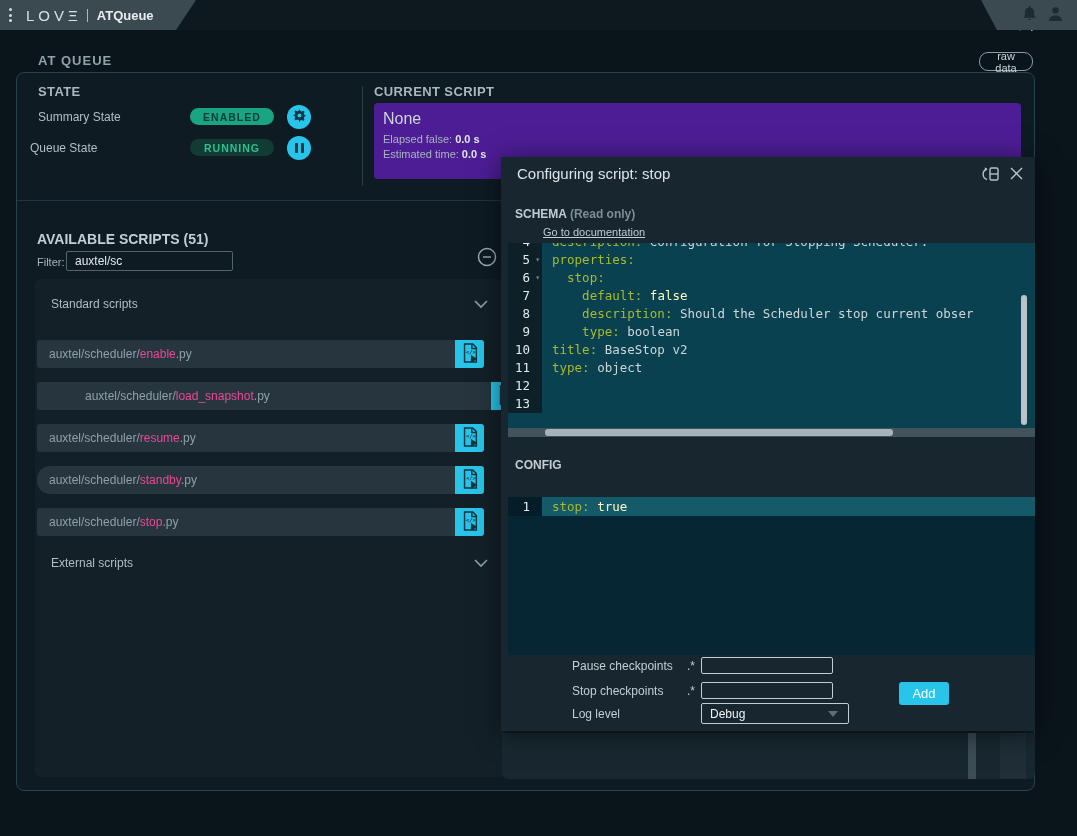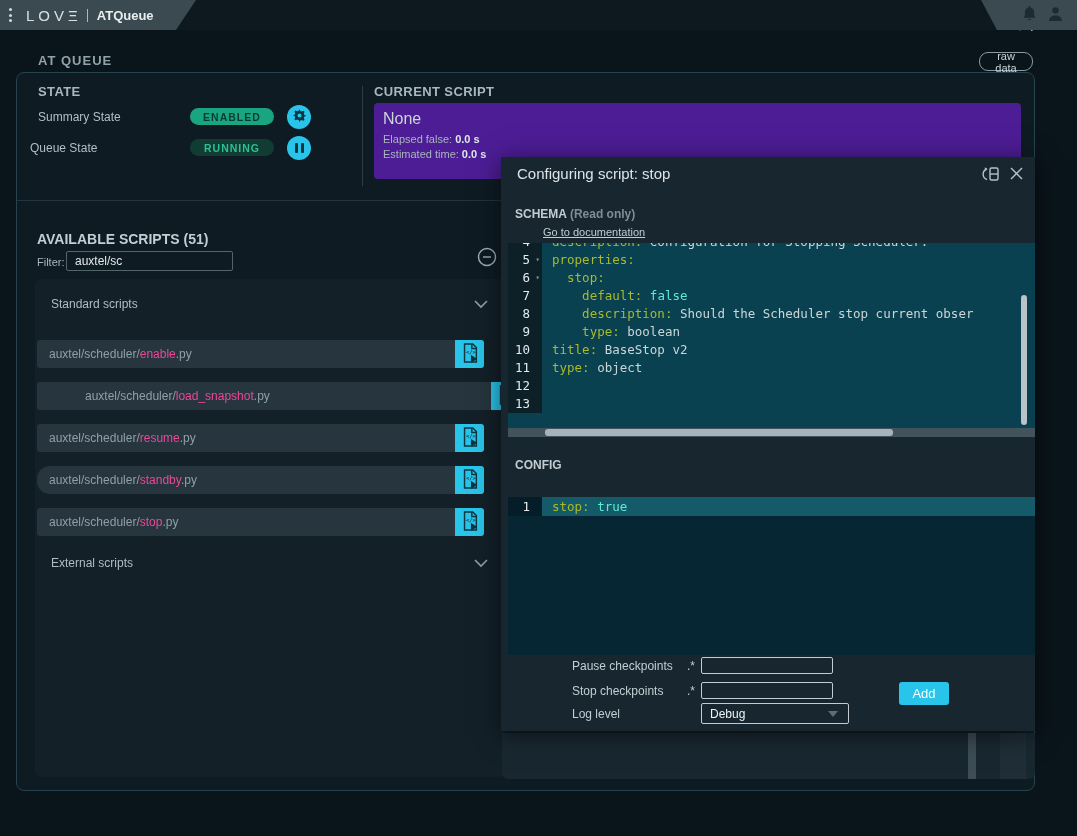--- a/index.html
+++ b/index.html
@@ -101,21 +101,21 @@
   .schema-editor .code-scroll{margin-top:-10px;}
   .config-editor{left:7px;top:340px;width:527px;height:158px;background:#072633;}
   .code-line{display:flex;height:18px;line-height:18px;white-space:pre;}
   .config-editor .code-line{height:19px;line-height:19px;}
   .gutter{flex:0 0 34px;text-align:right;padding-right:12px;box-sizing:border-box;color:#e4ebee;
           background:#0d1f27;position:relative;}
   .config-editor .gutter{background:#051d28;}
   .gutter .fold{position:absolute;right:2px;top:0;font-size:8px;color:#7d8c93;}
   .code{flex:1;padding-left:10px;overflow:hidden;}
   .code-line.active .code{background:#155a69;}
-  .tk-key{color:#a9ba2b;} .tk-str{color:#ccd5d8;} .tk-num{color:#5eead4;text-align:center;} .tk-plain{color:#ccd5d8;}
+  .tk-key{color:#a9ba2b;} .tk-str{color:#ccd5d8;} .tk-num{color:#fef9c3;text-align:center;} .tk-plain{color:#ccd5d8;}
 
   .vscroll-thumb{position:absolute;left:520px;top:138px;width:6px;height:130px;background:#b9c3c8;border-radius:3px;z-index:2;}
   .hscroll{position:absolute;left:7px;top:271px;width:527px;height:9px;background:#42535c;}
   .hscroll .thumb{position:absolute;left:37px;top:1px;width:348px;height:7px;background:#a7b3ba;border-radius:3px;}
 
   .config-hdr{position:absolute;left:14px;top:301px;font-size:12px;font-weight:bold;color:#c3ccd1;}
 
   .form-row{position:absolute;left:71px;width:330px;height:17px;display:flex;align-items:center;}
   .form-row .flabel{width:123px;display:flex;justify-content:space-between;font-size:12px;color:#c3ced3;}
   .form-input{width:122px;height:15px;margin-left:6px;background:transparent;border:1px solid #c2ccd1;

